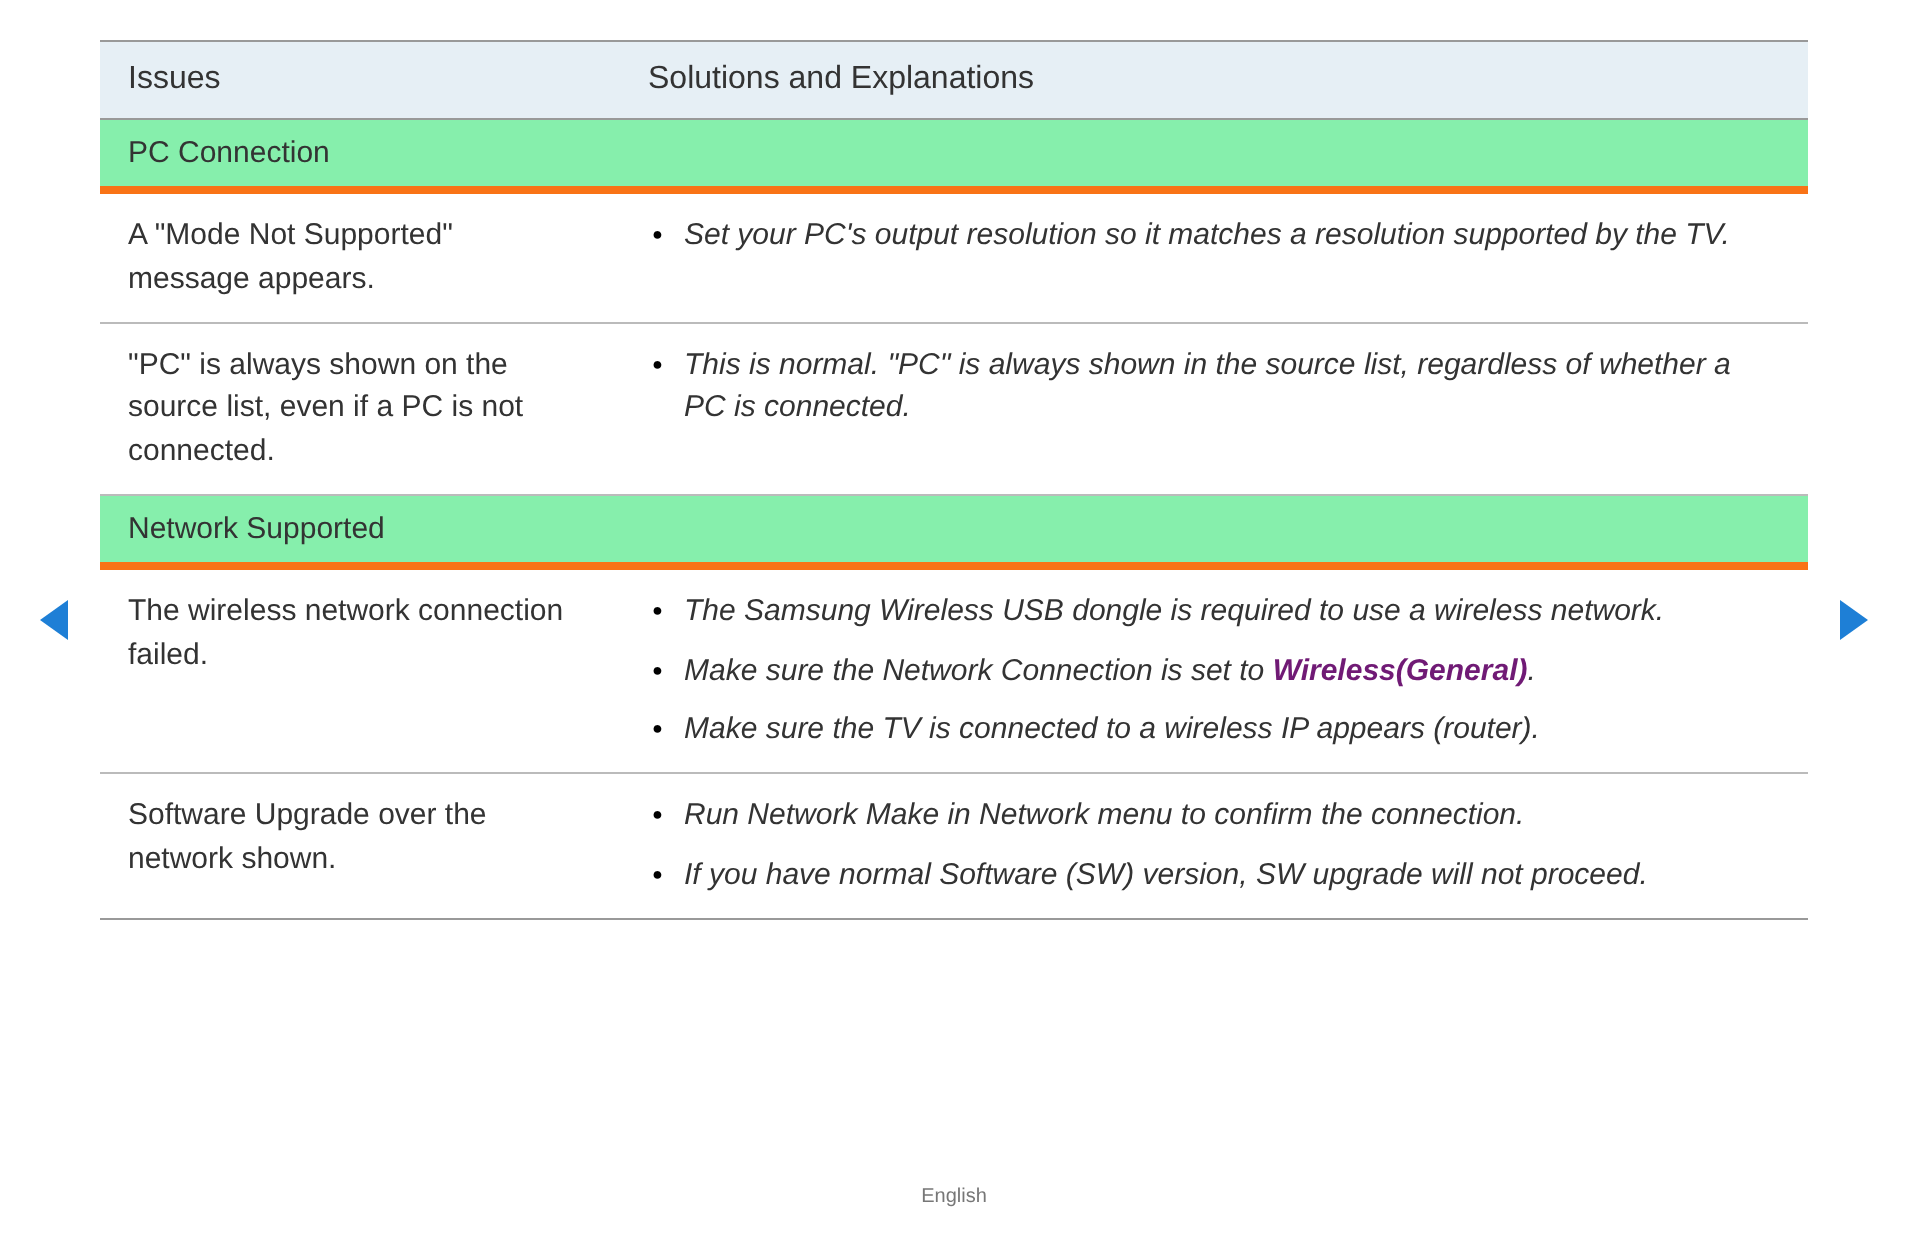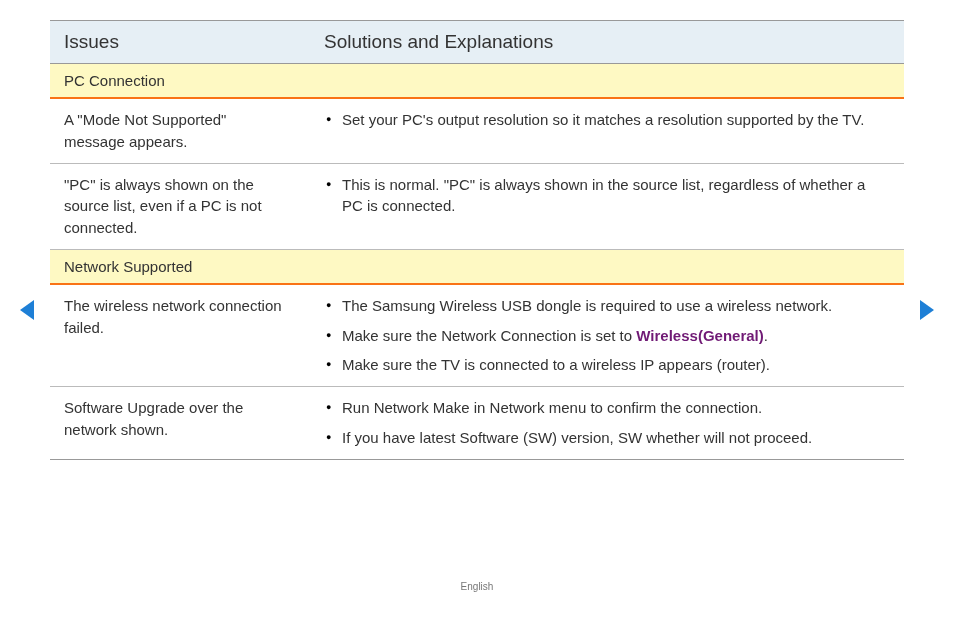--- a/index.html
+++ b/index.html
@@ -20,52 +20,53 @@
       width: 100%;
       border-collapse: collapse;
       border-top: 1px solid #999;
       border-bottom: 1px solid #999;
     }
     thead tr th {
       background: #e6eff5;
       font-weight: 400;
       text-align: left;
       padding: 10px 14px;
-      font-size: 19px;
+      font-size: 16px;
       color: #333;
     }
     thead tr th:first-child {
       width: 260px;
     }
     .section-row td {
-      background: #fef9c3;
+      background: #86efac;
       padding: 8px 14px;
       font-size: 15px;
       color: #333;
       border-top: 1px solid #999;
-      border-bottom: 2px solid #f97316;
+      border-bottom: 4px solid #f97316;
     }
     tbody tr.content-row td {
       padding: 10px 14px;
       font-size: 15px;
       vertical-align: top;
       border-bottom: 1px solid #bbb;
       color: #333;
       line-height: 1.45;
     }
     tbody tr.content-row td:first-child {
       width: 260px;
       padding-right: 20px;
     }
     tbody tr.last-in-group td {
       border-bottom: none;
     }
     ul {
       list-style: none;
       padding-left: 18px;
+      font-style: italic;
     }
     ul li {
       position: relative;
       margin-bottom: 8px;
     }
     ul li:last-child { margin-bottom: 0; }
     ul li::before {
       content: "●";
       font-size: 9px;
       position: absolute;
@@ -87,21 +88,21 @@
       border-right: 14px solid #1e7fd6;
     }
     .nav-right {
       right: 20px;
       border-top: 10px solid transparent;
       border-bottom: 10px solid transparent;
       border-left: 14px solid #1e7fd6;
     }
     .footer {
       position: absolute;
-      bottom: 32px;
+      bottom: 20px;
       left: 0; right: 0;
       text-align: center;
       font-size: 10px;
       color: #777;
     }
   </style>
 </head>
 <body>
 
 <div class="nav-arrow nav-left"></div>
@@ -146,21 +147,21 @@
               <li>Make sure the Network Connection is set to <span class="link">Wireless(General)</span>.</li>
               <li>Make sure the TV is connected to a wireless IP appears (router).</li>
             </ul>
           </td>
         </tr>
         <tr class="content-row last-in-group">
           <td>Software Upgrade over the network shown.</td>
           <td>
             <ul>
               <li>Run Network Make in Network menu to confirm the connection.</li>
-              <li>If you have latest Software (SW) version, SW whether will not proceed.</li>
+              <li>If you have normal Software (SW) version, SW upgrade will not proceed.</li>
             </ul>
           </td>
         </tr>
       </tbody>
   </table>
 </div>
 
 <div class="footer">English</div>
 
 </body></html>

